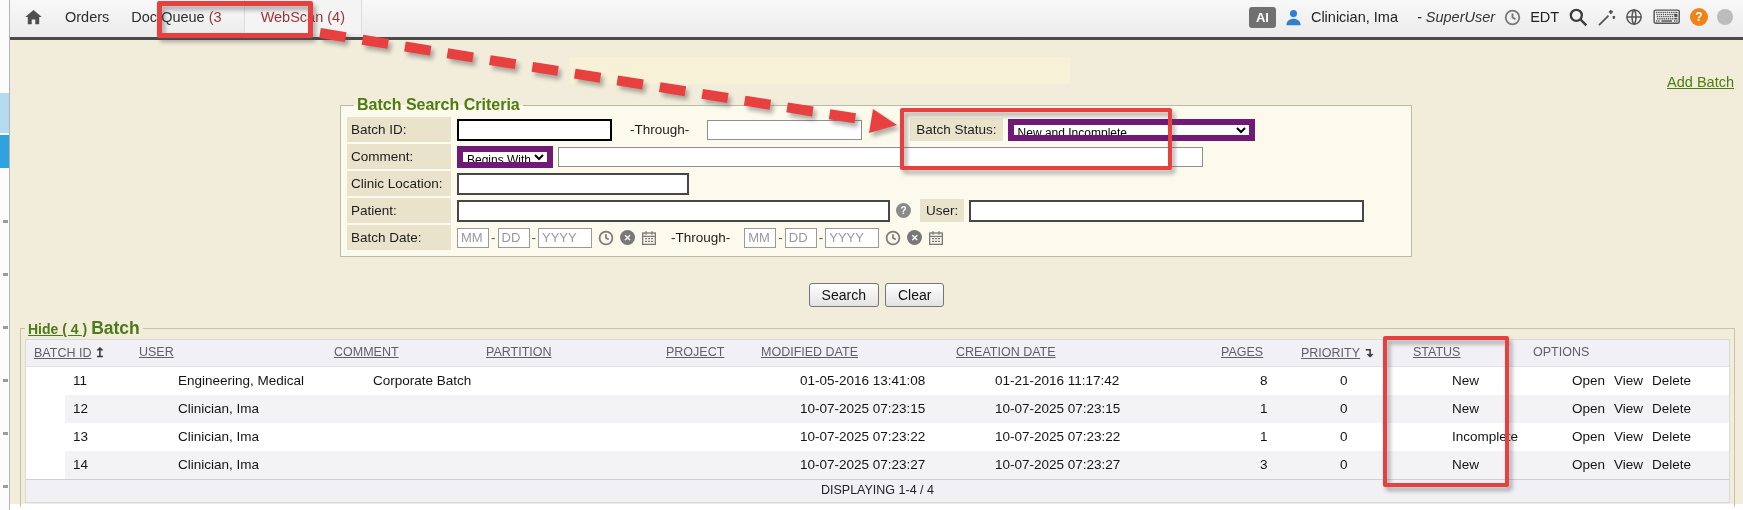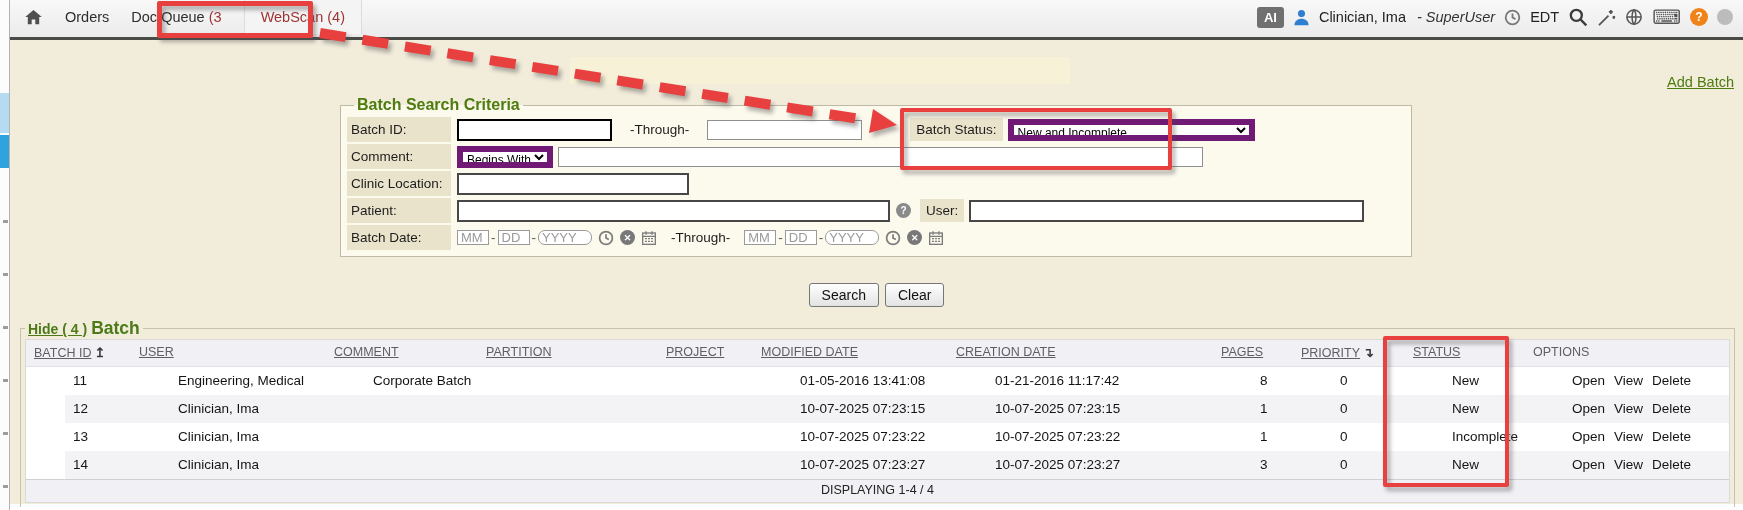--- a/index.html
+++ b/index.html
@@ -20,21 +20,21 @@
   .tb-left { display:flex; align-items:center; height:100%; }
   .home-ic { display:flex; align-items:center; margin-right:22px; cursor:pointer; }
   .nav-item { font-size:14.5px; color:#2e2e2e; margin-right:22px; cursor:pointer; white-space:nowrap; }
   .nav-count { color:#a03333; }
   .nav-active { color:#9e3434; background:#f4f4f4; height:100%; display:flex; align-items:center;
     padding:0 16px; border-left:1px solid #dcdcdc; border-right:1px solid #dcdcdc; margin-right:0; }
   .tb-right { margin-left:auto; display:flex; align-items:center; gap:9px; }
   .ai-badge { width:27px; height:21px; background:#707070; color:#fff; font-weight:bold; font-size:13px;
     display:flex; align-items:center; justify-content:center; border-radius:3px; cursor:pointer; }
   .tb-name { font-size:14.5px; color:#222; white-space:nowrap; }
-  .tb-role { font-size:14.5px; color:#333; font-style:italic; white-space:nowrap; margin-left:2px; }
+  .tb-role { font-size:14.5px; color:#333; font-style:italic; white-space:nowrap; margin-left:10px; }
   .tb-tz { font-size:14.5px; color:#222; }
   .icbtn { display:flex; align-items:center; cursor:pointer; }
   .kbd-glyph { font-size:20px; color:#555; line-height:1; cursor:pointer; }
   .help-circ { width:18px; height:18px; border-radius:50%; background:#ef8318; color:#fff; font-weight:bold;
     font-size:12px; display:flex; align-items:center; justify-content:center; cursor:pointer; }
   .gray-dot { width:16px; height:16px; border-radius:50%; background:#bcbcbc; }
 
   
   .main { position:absolute; left:10px; top:40px; width:1733px; height:464px; background:#f2ecdb; z-index:1; }
   .yellow-strip { position:absolute; left:560px; top:17px; width:500px; height:27px; background:#f7f1d7; }
@@ -52,24 +52,24 @@
     padding:0 4px; background:#fff; }
   .ti-focused { border:2px solid #000; height:22px; }
   .ti-dark { border:2px solid #474747; height:22px; }
   .w155 { width:155px; } .w232 { width:232px; } .w645 { width:645px; } .w433 { width:433px; } .w395 { width:395px; }
   .through { margin:0 18px; white-space:nowrap; }
   .inline-label { background:#eae3cb; padding:4px 6px; white-space:nowrap; }
   .sel { height:22px; border:6px solid #701a75; background:#fff; font-family:"Liberation Sans",sans-serif;
     font-size:12px; }
   .sel-status { width:247px; margin-left:5px; }
   .sel-op { width:96px; margin-right:5px; }
-  .dmini { height:15px; border:1px solid #9a9a9a; font-family:"Liberation Sans",sans-serif; font-size:13px;
+  .dmini { height:20px; border:1px solid #9a9a9a; font-family:"Liberation Sans",sans-serif; font-size:13px;
     padding:0 3px; background:#fff; }
   .dmini::placeholder { color:#9a9a9a; }
-  .dmm { width:32px; } .dyy { width:54px;border-radius:7px; }
+  .dmm { width:32px; } .dyy { width:54px; }
   .dsep { color:#555; margin:0 2px; }
   .dicon { display:flex; align-items:center; margin-left:6px; cursor:pointer; }
   .cancel-circ { width:15px; height:15px; border-radius:50%; background:#787878; color:#fff; font-size:9px;
     font-weight:bold; display:flex; align-items:center; justify-content:center; margin-left:6px; cursor:pointer; }
   .help-sm { width:15px; height:15px; border-radius:50%; background:#8a8a8a; color:#fff; font-size:10px;
     font-weight:bold; display:flex; align-items:center; justify-content:center; margin-left:6px; cursor:pointer; }
   .ulabel { margin-left:9px; }
 
   
   .btn-row { position:absolute; left:0; right:0; top:243px; text-align:center; }

